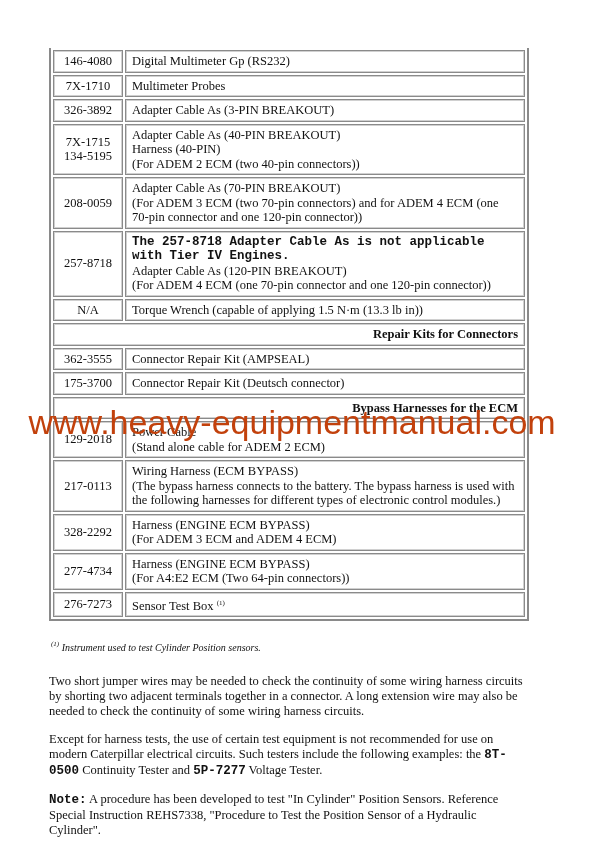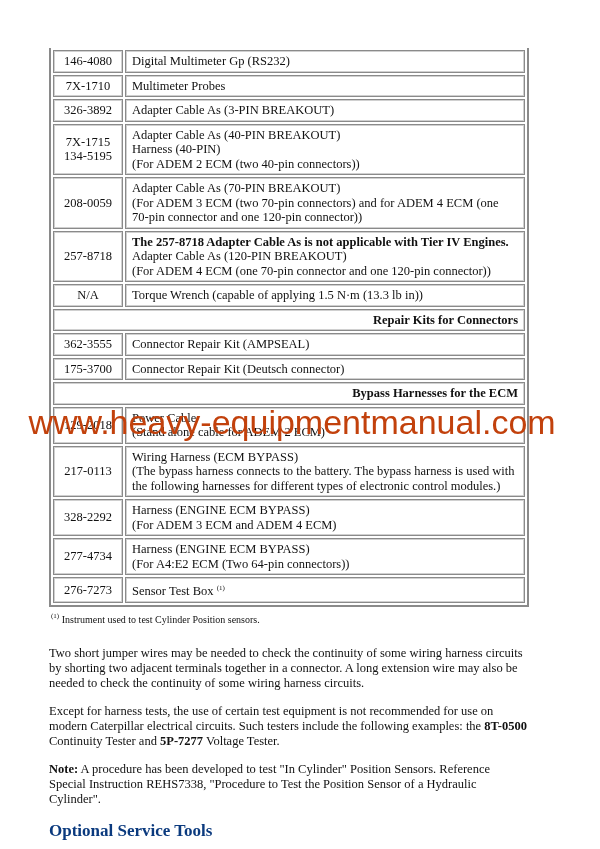--- a/index.html
+++ b/index.html
@@ -13,23 +13,23 @@
     border: 2px solid #8a8a8a; border-top: none;
     background: #fff;
   }
   table.tools td {
     border: 1px solid #8a8a8a;
     box-shadow: inset 0 0 0 1px #d0d0d0;
     padding: 3px 6px; vertical-align: middle; line-height: 14.5px;
   }
   td.pn { width: 56px; text-align: center; }
   td.section { text-align: right; font-weight: bold; padding: 5px 6px; }
-  .b { font-weight: bold; }
+  .b { font-weight: bold; font-family: Liberation Mono, monospace; }
   sup { font-size: 7px; vertical-align: 5px; }
-  .footnote { font-size: 10px; margin: 3px 0 0 2px; line-height: 12px; }
+  .footnote { font-size: 10px; margin: 17px 0 0 2px; line-height: 12px; font-style: italic; }
   p { margin: 0; line-height: 15px; font-size: 12.5px; }
   .para1 { margin-top: 20px; }
   .para2 { margin-top: 13px; }
   .para3 { margin-top: 13px; }
   h2 {
     margin: 14px 0 0 0; font-size: 17px; color: #0b3a7e;
     font-family: "Liberation Serif", serif; font-weight: bold;
   }
   .watermark {
     position: absolute; left: 0; top: 405px; width: 584px; text-align: center;

